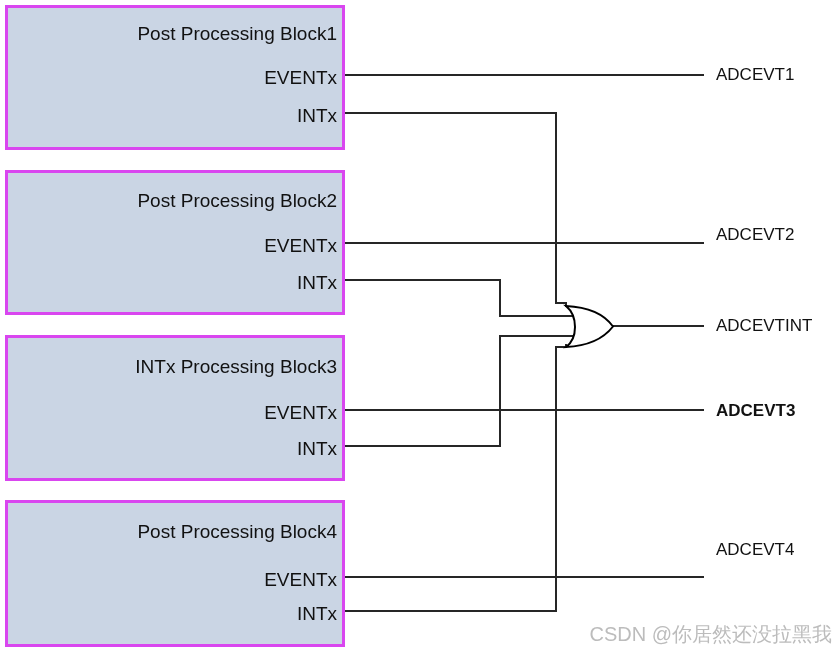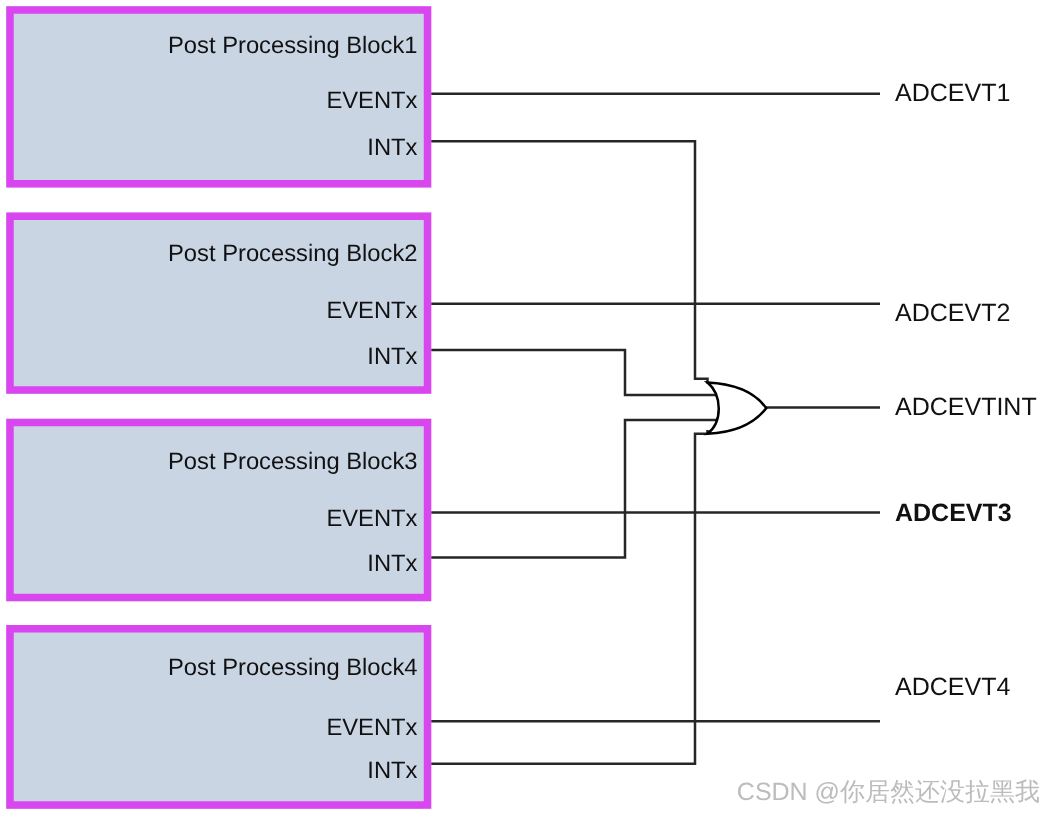--- a/index.html
+++ b/index.html
@@ -19,21 +19,21 @@
     position: absolute;
     left: 0;
     top: 0;
     z-index: 1;
   }
   .ppb-box {
     position: absolute;
     left: 5px;
     width: 340px;
     background: #cad5e4;
-    border: 6px solid #d946ef;
+    border: 3px solid #d946ef;
     box-sizing: border-box;
     z-index: 2;
   }
   .ppb-box.b1 { top: 5px;   height: 145px; }
   .ppb-box.b2 { top: 170px; height: 145px; }
   .ppb-box.b3 { top: 335px; height: 146px; }
   .ppb-box.b4 { top: 500px; height: 147px; padding-left: 44px; }
 
   .blk-label {
     position: absolute;
@@ -48,26 +48,26 @@
   .b1 .t-title { top: 15px; }  .b1 .t-event { top: 59px; }  .b1 .t-int { top: 97px; }
   .b2 .t-title { top: 17px; }  .b2 .t-event { top: 62px; }  .b2 .t-int { top: 99px; }
   .b3 .t-title { top: 18px; }  .b3 .t-event { top: 64px; }  .b3 .t-int { top: 100px; }
   .b4 .t-title { top: 18px; }  .b4 .t-event { top: 66px; }  .b4 .t-int { top: 100px; }
 
   .sig-label {
     position: absolute;
     left: 716px;
     white-space: nowrap;
     color: #111111;
-    font-size: 20px;
+    font-size: 17px;
     line-height: 22px;
     z-index: 2;
   }
   .sig-label.s1 { top: 64px; }
-  .sig-label.s2 { top: 240px; }
+  .sig-label.s2 { top: 224px; }
   .sig-label.sint { top: 315px; }
   .sig-label.s3 { top: 400px; font-weight: bold; }
   .sig-label.s4 { top: 539px; }
 
   .watermark {
     position: absolute;
     right: 7px;
     top: 626px;
     font-size: 20px;
     line-height: 17px;
@@ -109,21 +109,21 @@
     <div class="blk-label t-int">INTx</div>
   </div>
 
   <div class="ppb-box b2">
     <div class="blk-label t-title">Post Processing Block2</div>
     <div class="blk-label t-event">EVENTx</div>
     <div class="blk-label t-int">INTx</div>
   </div>
 
   <div class="ppb-box b3">
-    <div class="blk-label t-title">Post Processing Block3</div>
+    <div class="blk-label t-title">INTx Processing Block3</div>
     <div class="blk-label t-event">EVENTx</div>
     <div class="blk-label t-int">INTx</div>
   </div>
 
   <div class="ppb-box b4">
     <div class="blk-label t-title">Post Processing Block4</div>
     <div class="blk-label t-event">EVENTx</div>
     <div class="blk-label t-int">INTx</div>
   </div>
 

